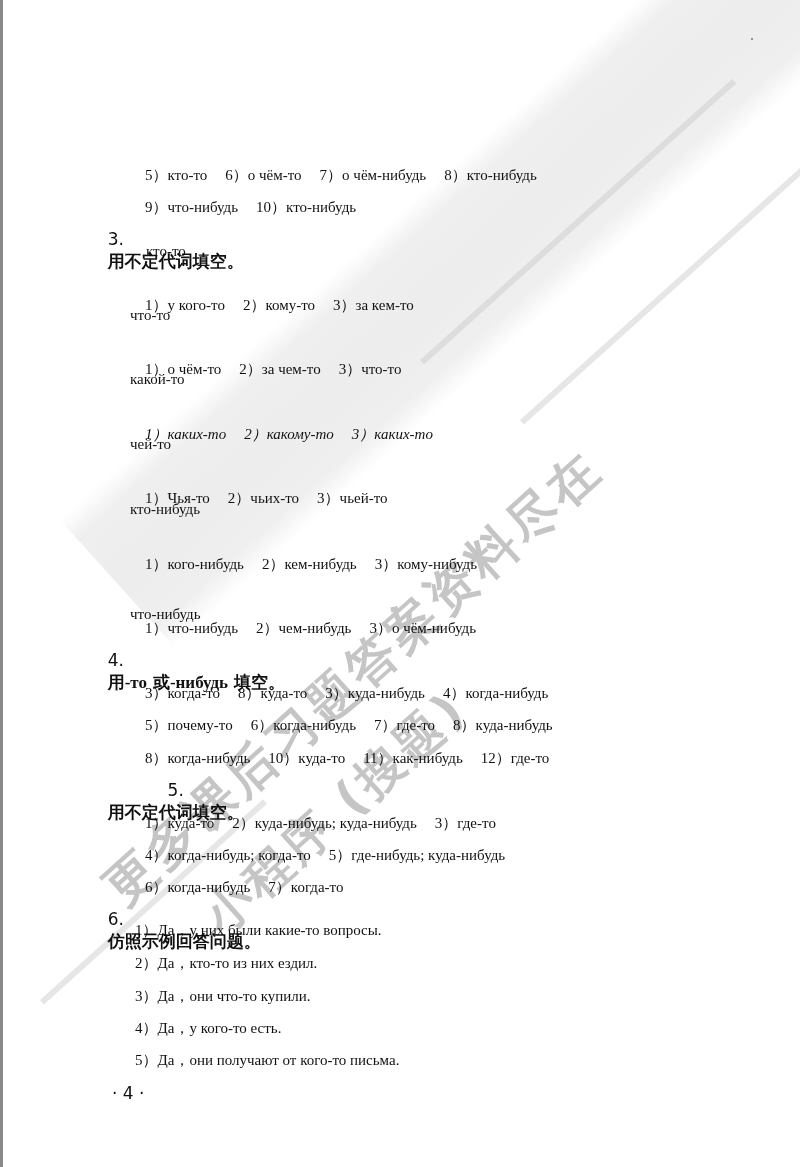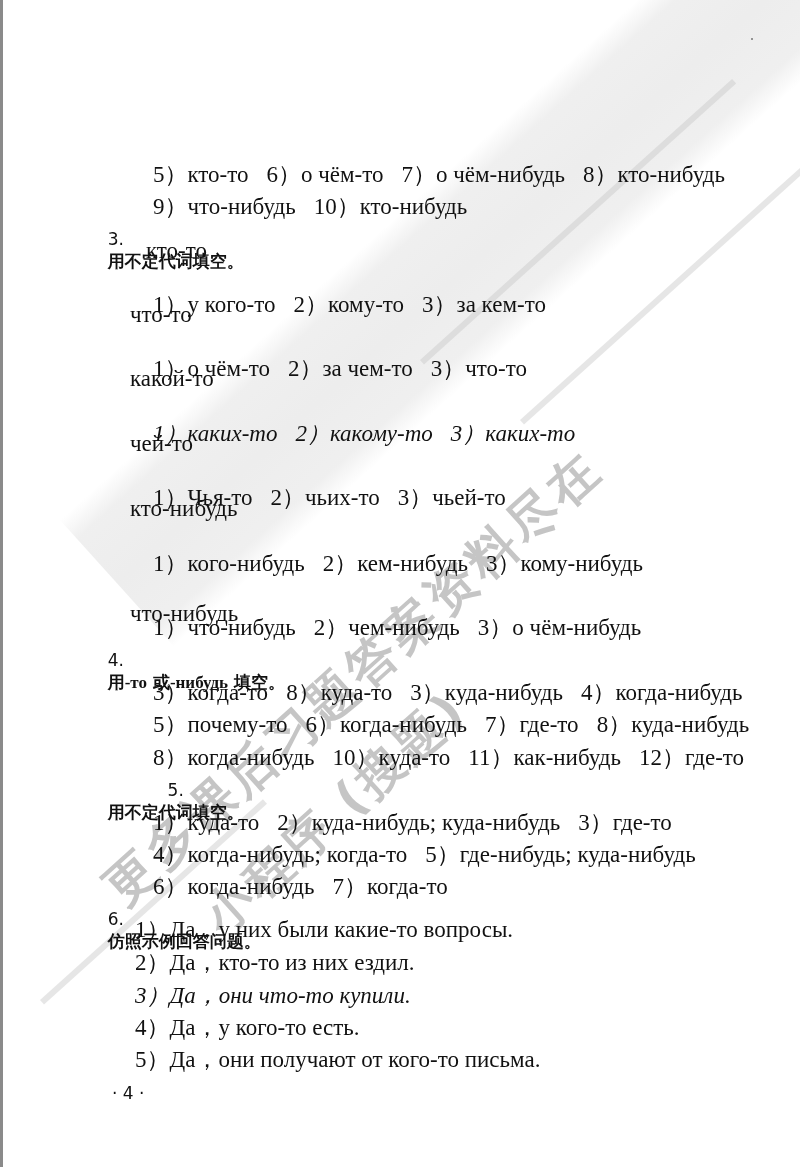--- a/index.html
+++ b/index.html
@@ -20,21 +20,21 @@
   .wm-stripe { position: absolute; height: 6px; background: rgba(200,200,200,0.45); transform: rotate(-42deg); transform-origin: 0 0; }
   .wm-text {
     position: absolute; transform: rotate(-42deg); transform-origin: 0 0;
     font-family: "DejaVu Sans", sans-serif; font-weight: bold; color: rgba(150,150,150,0.55);
     white-space: nowrap; letter-spacing: 4px;
   }
   .wm-line1 { left: 90px; top: 870px; font-size: 50px; }
   .wm-line2 { left: 190px; top: 900px; font-size: 48px; }
 
   .content { position: absolute; left: 0; top: 0; width: 800px; }
-  .line { position: absolute; white-space: pre; font-size: 23px; line-height: 22px; }
+  .line { position: absolute; white-space: pre; font-size: 15px; line-height: 22px; }
   .heading { font-family: "DejaVu Sans", "Liberation Sans", sans-serif; font-weight: bold; font-size: 17px; }
   .heading .num { font-weight: normal; }
   .bold-ru { font-family: "Liberation Serif", serif; font-weight: bold; }
   .item { display: inline-block; margin-right: 18px; }
   .item:last-child { margin-right: 0; }
   .page-num { position: absolute; left: 112px; top: 1083px; font-family: "DejaVu Sans", sans-serif; font-size: 17px; }
 </style>
 </head>
 <body>
 
@@ -121,18 +121,18 @@
   <div class="line" style="left:130px; top:854px;">
     <span class="item">6）когда-нибудь</span><span class="item">7）когда-то</span>
   </div>
 
   <div class="line heading" style="left:84px; top:886px;">
     <span class="num">6.</span>
     <span>仿照示例回答问题。</span>
   </div>
   <div class="line" style="left:135px; top:919px;">1）Да，у них были какие-то вопросы.</div>
   <div class="line" style="left:135px; top:952px;">2）Да，кто-то из них ездил.</div>
-  <div class="line" style="left:135px; top:985px;font-style:italic;">3）Да，они что-то купили.</div>
+  <div class="line" style="left:135px; top:985px;">3）Да，они что-то купили.</div>
   <div class="line" style="left:135px; top:1017px;">4）Да，у кого-то есть.</div>
   <div class="line" style="left:135px; top:1049px;">5）Да，они получают от кого-то письма.</div>
 
   <div class="page-num">· 4 ·</div>
 </div>
 
 </body></html>

